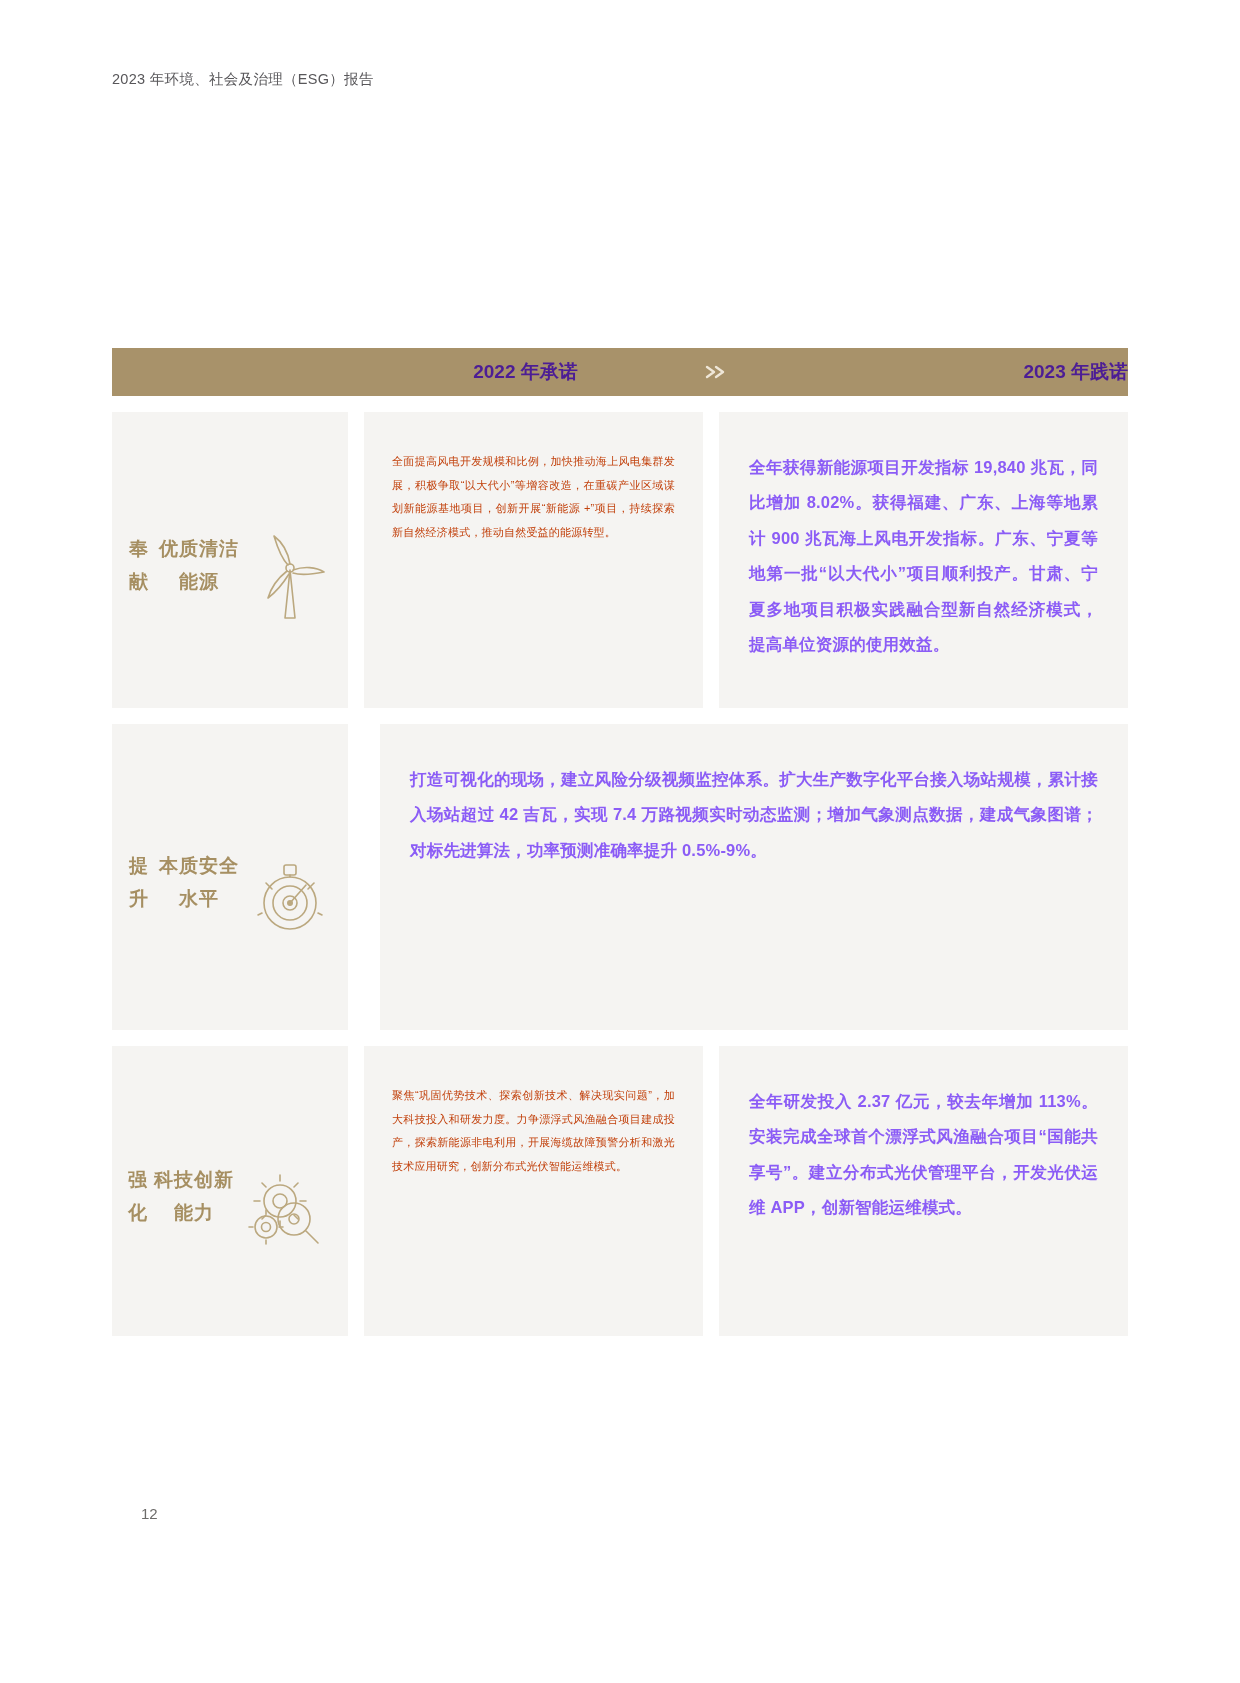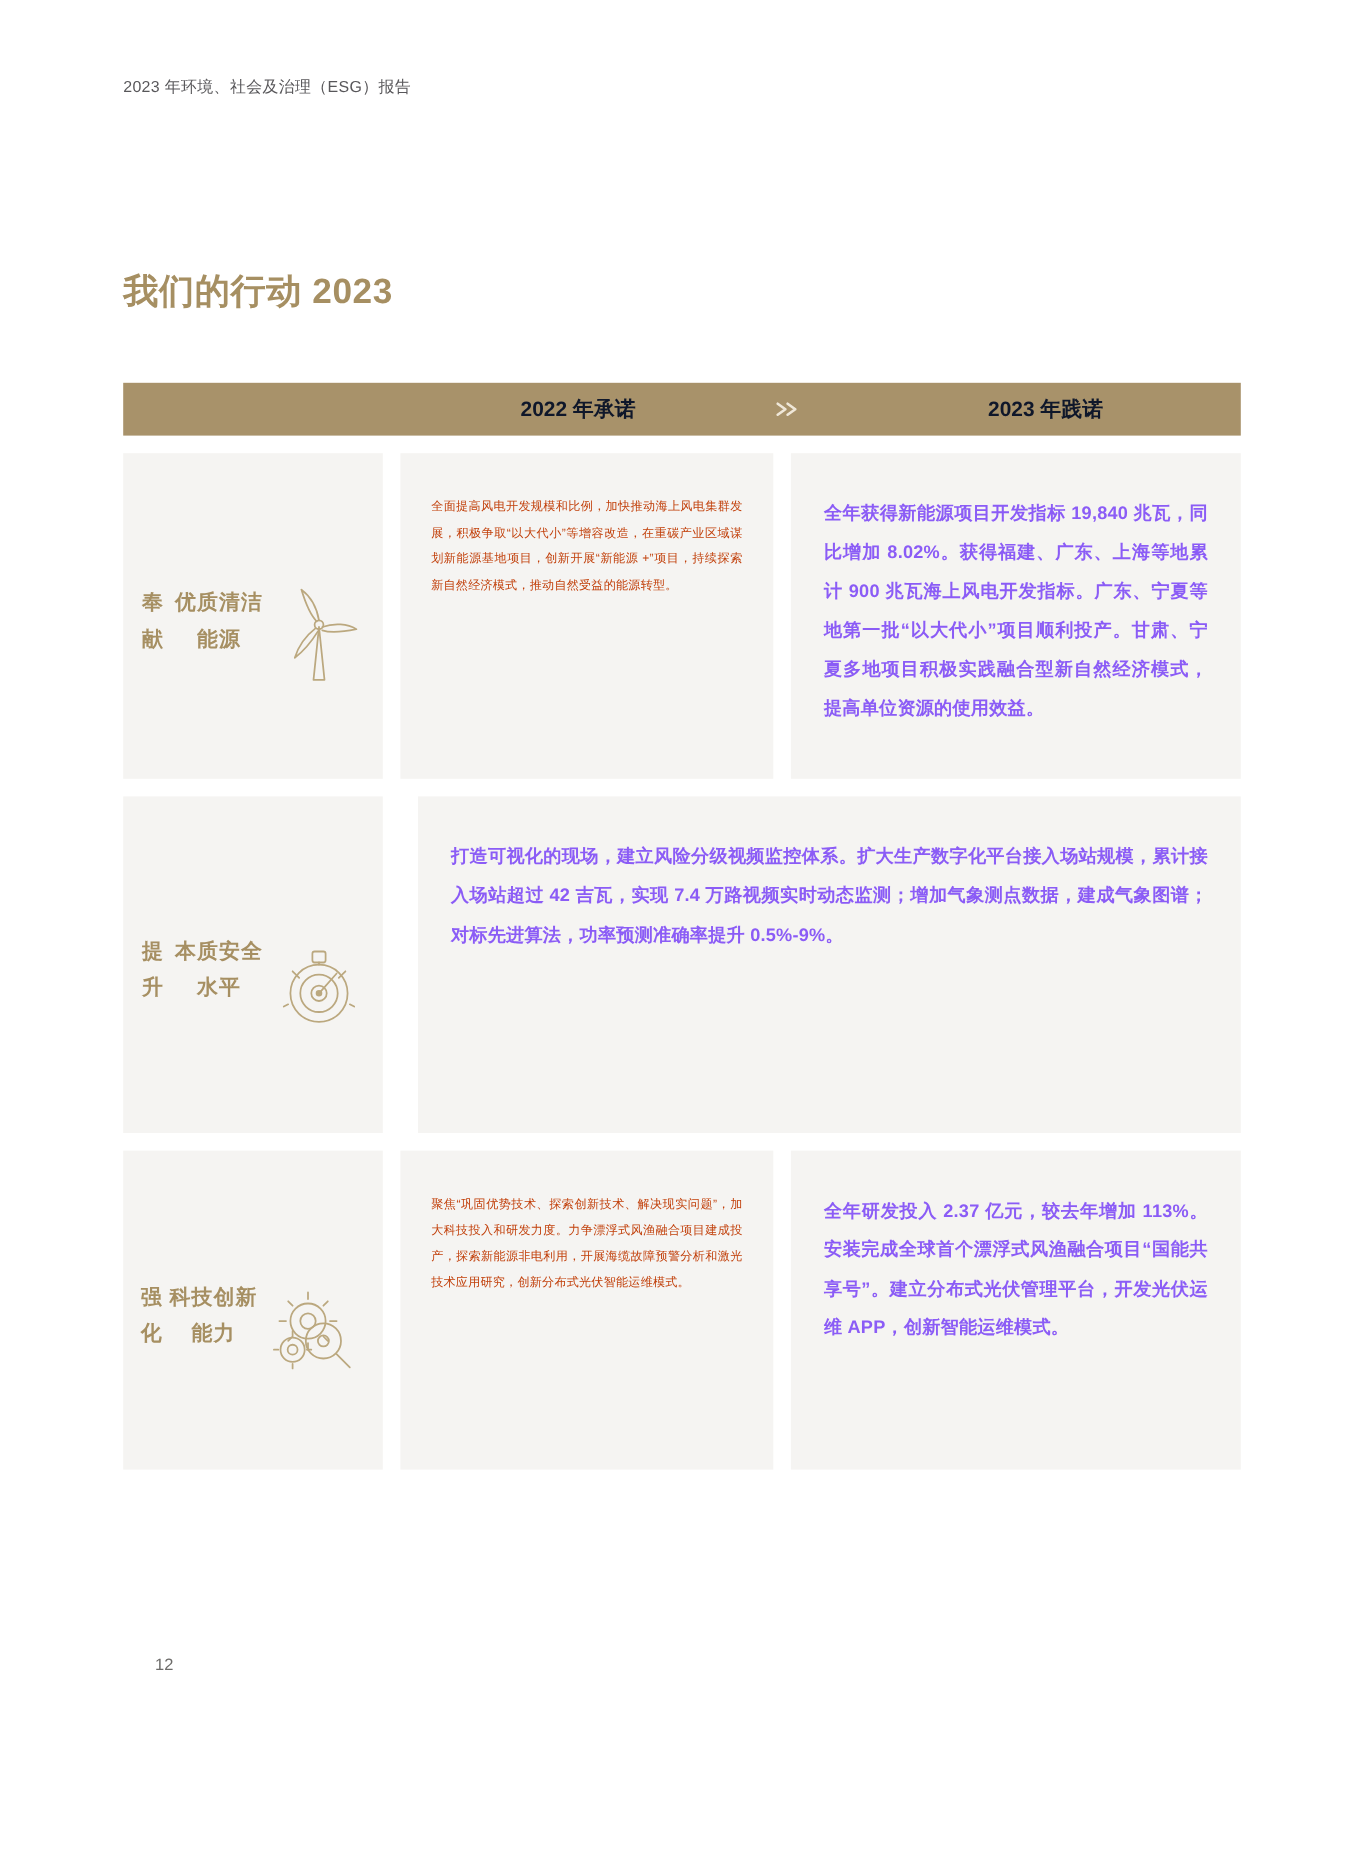--- a/index.html
+++ b/index.html
@@ -43,39 +43,39 @@
     position: absolute;
     top: 348px;
     left: 112px;
     width: 1016px;
   }
   .table-head {
     display: flex;
     background: #a8926a;
     height: 48px;
     align-items: center;
-    color: #0f172a;
+    color: #4c1d95;
     font-weight: bold;
     font-size: 19px;
   }
   .head-col-1 { width: 236px; }
   .head-col-2 {
     width: 355px;
     text-align: center;
   }
   .head-arrow {
     width: 70px;
     text-align: center;
     font-size: 20px;
     color: #efe7d8;
     line-height: 1;
   }
   .head-col-3 {
     flex: 1;
-    text-align: center;
+    text-align: right;
   }
   .row {
     display: flex;
     margin-top: 16px;
     align-items: stretch;
   }
   .cell-icon {
     width: 236px;
     background: #f5f4f2;
     padding: 40px 12px 30px 12px;
@@ -129,21 +129,20 @@
   }
   svg { display: block; }
 </style>
 </head>
 <body>
 
 <div class="page">
 
   <div class="header-line">2023 年环境、社会及治理（ESG）报告</div>
 
-  <div class="page-title">我们的行动 2023</div>
 
   <div class="table">
 
     <div class="table-head">
       <div class="head-col-1"></div>
       <div class="head-col-2">2022 年承诺</div>
       <div class="head-arrow">
         <svg width="30" height="16" viewBox="0 0 30 16">
           <path d="M4 3 L11 8 L4 13" fill="none" stroke="#efe7d8" stroke-width="2.4" stroke-linecap="round" stroke-linejoin="round"></path>
           <path d="M13 3 L20 8 L13 13" fill="none" stroke="#efe7d8" stroke-width="2.4" stroke-linecap="round" stroke-linejoin="round"></path>

